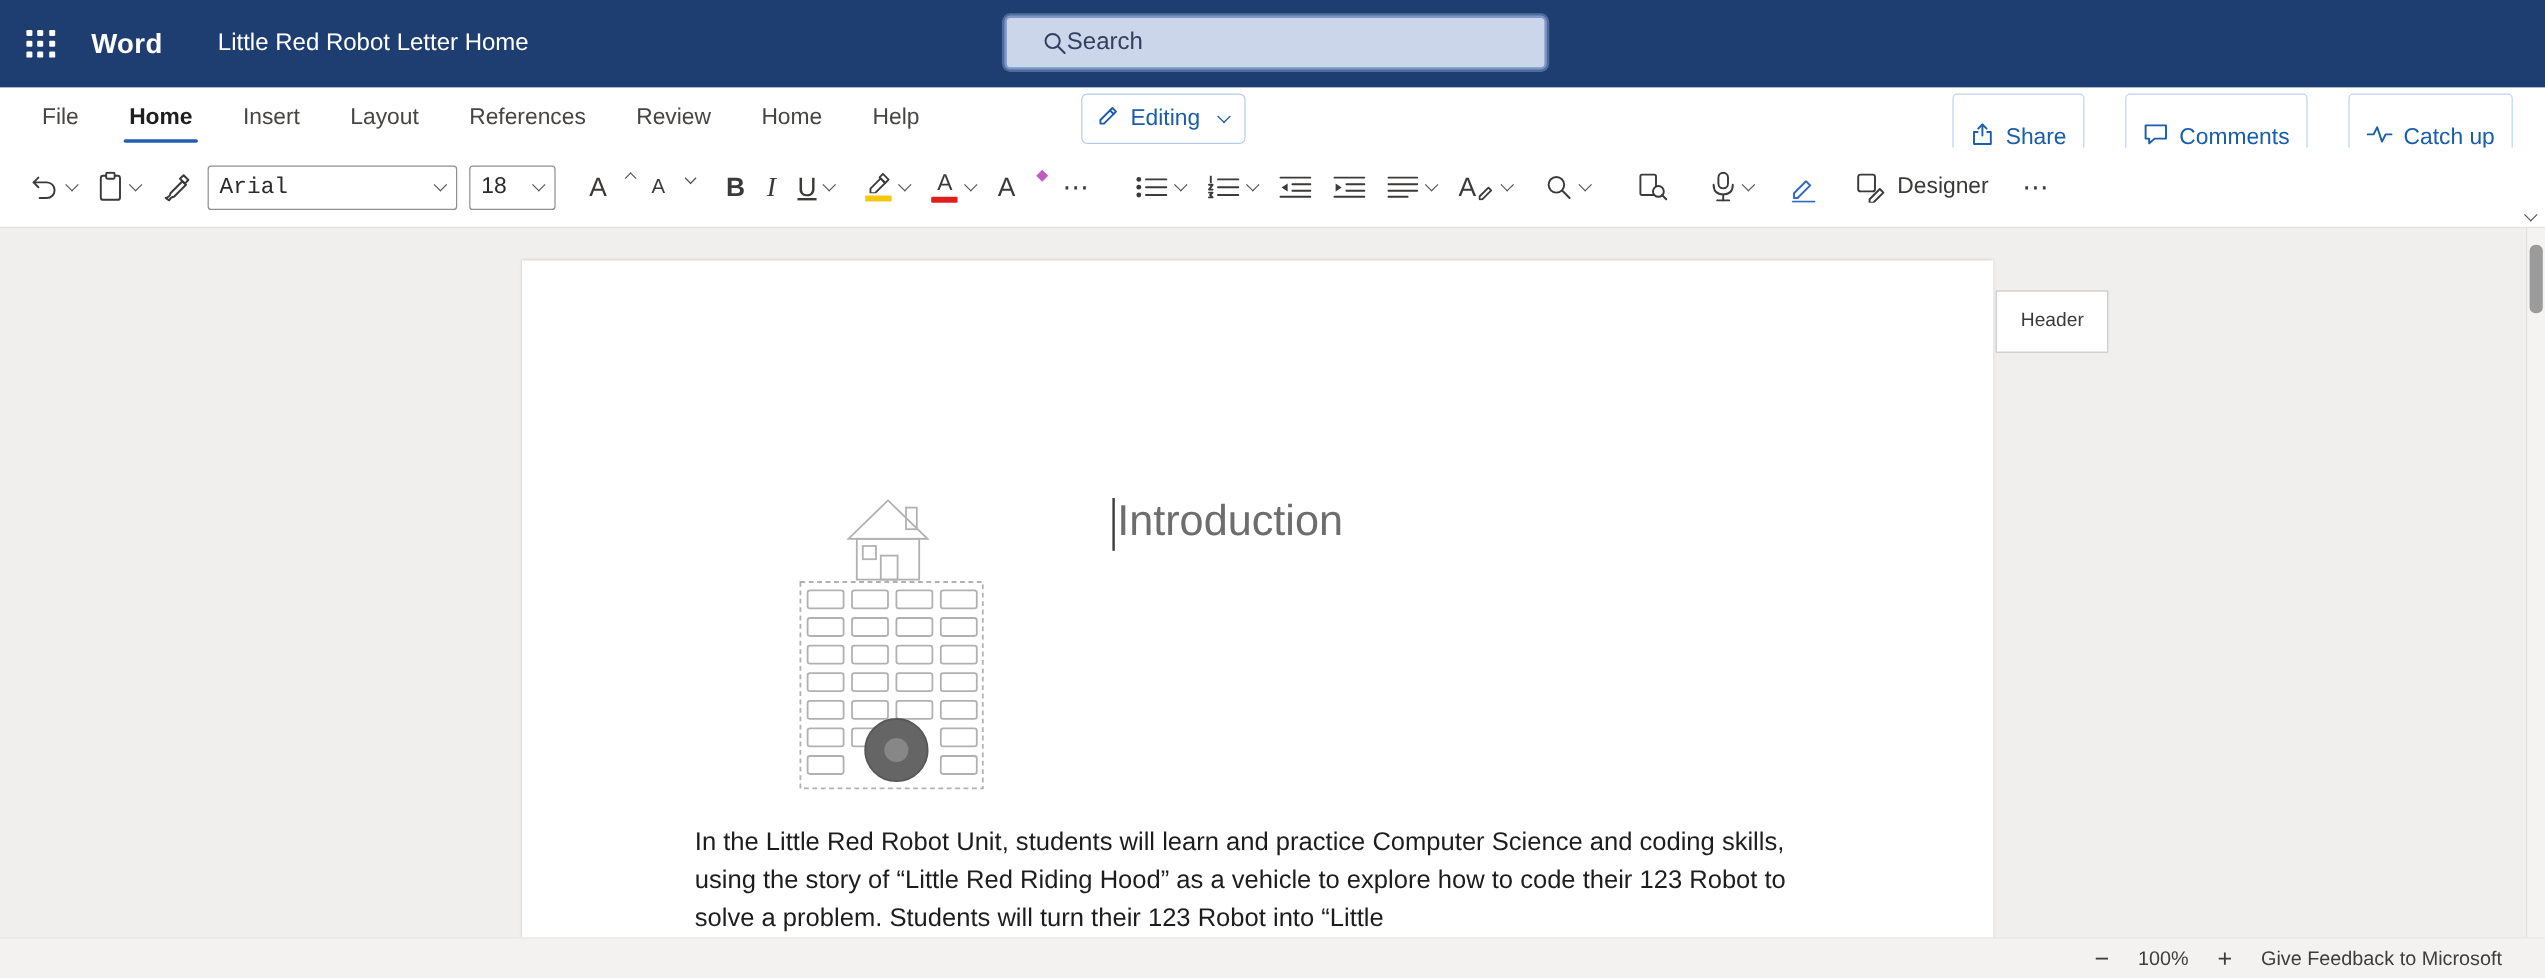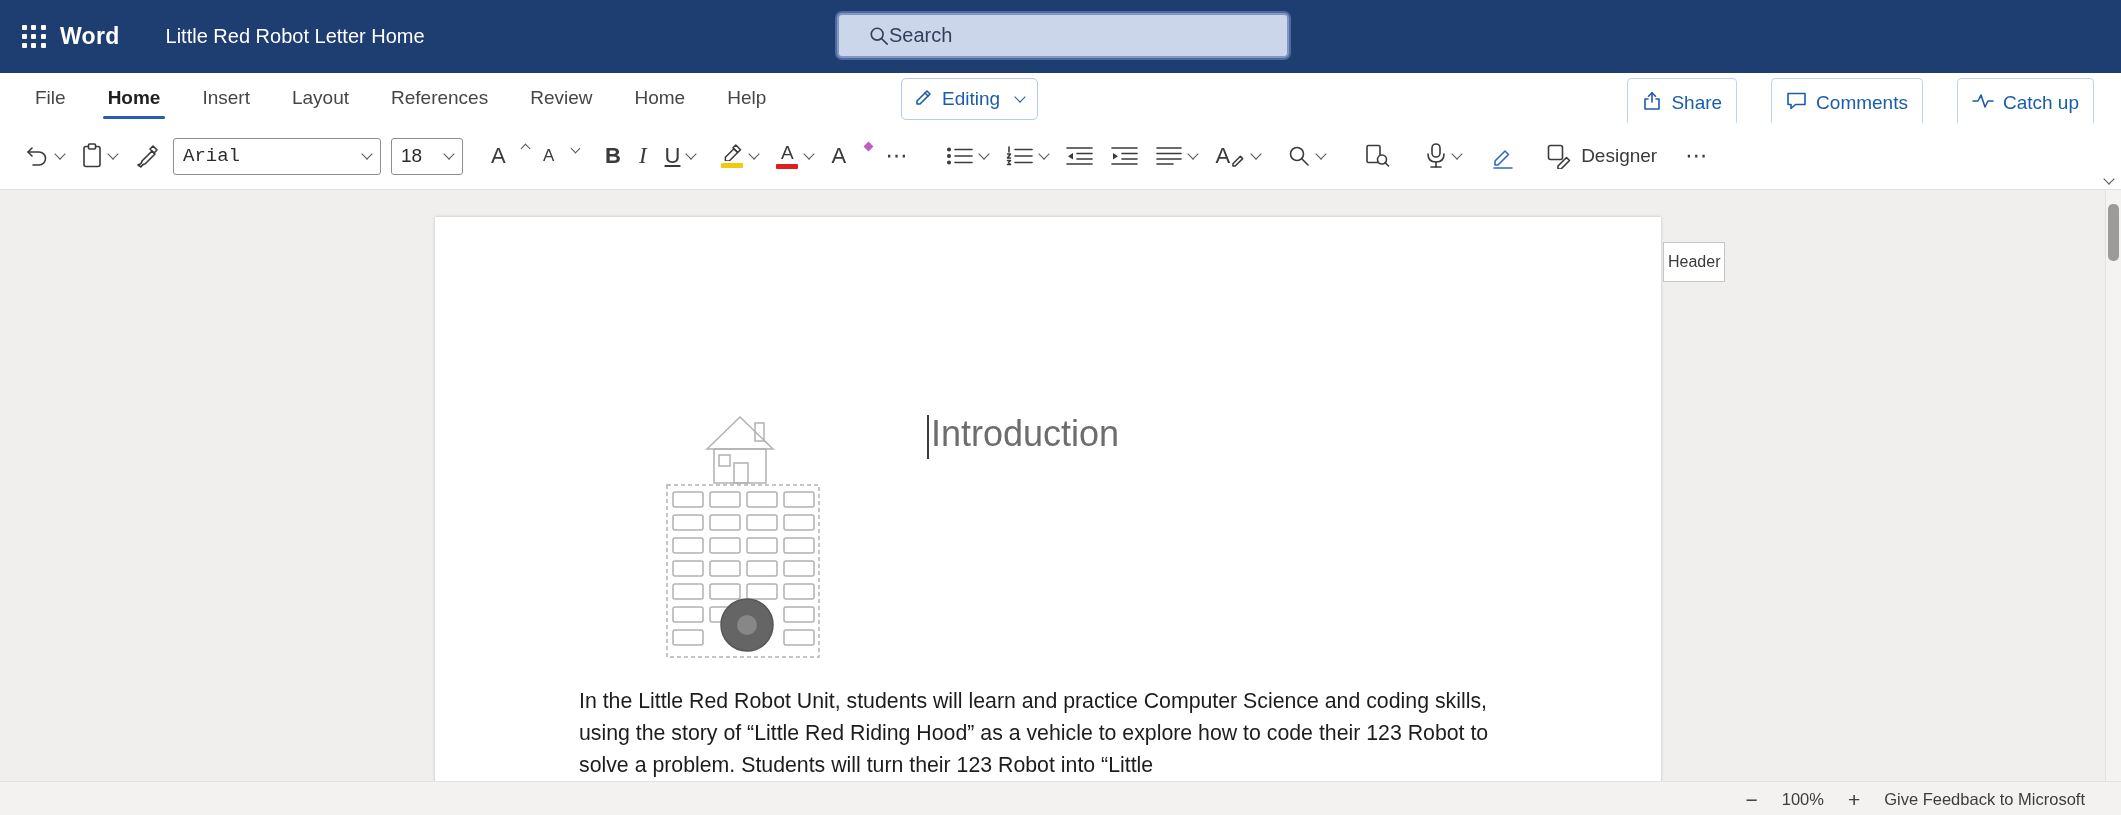--- a/index.html
+++ b/index.html
@@ -4,40 +4,40 @@
 <style>
   html,body{margin:0;padding:0;background:#fff;}
   .app{position:relative;width:2121px;height:815px;overflow:hidden;
        font-family:"Liberation Sans",sans-serif;background:#fff;}
 
   
   .topbar{height:73px;background:var(--topbar_blue,#1e3e71);display:flex;align-items:center;position:relative;}
   .waffle{width:28px;height:28px;margin-left:20px;display:grid;grid-template-columns:repeat(3,1fr);
           grid-template-rows:repeat(3,1fr);justify-items:center;align-items:center;cursor:pointer;}
   .waffle span{width:5px;height:5px;background:#fff;border-radius:1px;}
-  .app-name{color:#fff;font-size:23px;font-weight:700;margin-left:12px;letter-spacing:.3px;cursor:pointer;}
+  .app-name{color:#fff;font-size:23px;font-weight:700;margin-left:28px;letter-spacing:.3px;cursor:pointer;}
   .doc-title{color:#fff;font-size:20px;margin-left:46px;cursor:pointer;}
   .searchbox{position:absolute;left:837px;top:13px;width:452px;height:45px;box-sizing:border-box;
              background:#ccd6eb;border:2px solid #7e97c6;border-radius:5px;
              box-shadow:0 0 0 2px rgba(140,165,210,.45);display:flex;align-items:center;cursor:text;}
   .searchbox .sicon{margin-left:30px;display:flex;}
   .searchbox .stext{color:#32405e;font-size:20px;}
 
   
   .tabsrow{height:50px;background:#fff;position:relative;display:flex;}
   .tabs{display:flex;margin-left:14px;height:50px;}
   .tab{font-size:19px;color:#484644;padding:0 21px;line-height:50px;position:relative;cursor:pointer;white-space:nowrap;}
   .tab.active{color:#1f1f1f;font-weight:700;}
   .tab.active::after{content:"";position:absolute;left:16px;right:16px;bottom:4px;height:3px;
                      background:var(--accent_blue,#2160b4);border-radius:2px;}
   .editing-btn{position:absolute;left:901px;top:5px;height:40px;display:flex;align-items:center;gap:9px;
                padding:0 13px;border:1px solid #b3cbec;border-radius:5px;background:#fff;
                color:#1a5dab;font-size:19px;cursor:pointer;}
   .right-btns{position:absolute;right:27px;top:5px;display:flex;gap:34px;}
-  .pill-btn{height:40px;display:flex;align-items:center;gap:9px;padding:4px 14px;border:1px solid #bdd3f2;
+  .pill-btn{height:40px;display:flex;align-items:center;gap:9px;padding:16px 14px;border:1px solid #bdd3f2;
             border-radius:4px;background:#fff;color:#1a5dab;font-size:19px;cursor:pointer;white-space:nowrap;}
 
   
   .toolbar{height:66px;background:#fff;border-bottom:1px solid #e3e1df;display:flex;align-items:center;
            padding-left:14px;position:relative;color:#3b3a39;}
   .tb{display:flex;align-items:center;padding:0 9px;height:46px;border-radius:3px;cursor:pointer;position:relative;}
   .chev{width:7px;height:7px;border-right:1.6px solid #555;border-bottom:1.6px solid #555;
         transform:rotate(45deg);display:inline-block;margin-left:7px;margin-top:-5px;flex:none;}
   .chev.blue{border-color:#1a5dab;}
   .select{height:37px;box-sizing:border-box;border:1px solid #908e8c;border-radius:3px;display:flex;
@@ -60,21 +60,21 @@
   .collapse-chev{position:absolute;right:8px;bottom:6px;}
   svg.ic{stroke:#3b3a39;fill:none;stroke-width:1.6;stroke-linecap:round;stroke-linejoin:round;flex:none;}
   svg.ic .fillg{fill:#3b3a39;stroke:none;}
   svg.ic.blue{stroke:#2e6bc4;}
   svg.ic.acc{stroke:#1a5dab;}
 
   
   .canvas{position:relative;height:591px;background:#f0efee;overflow:hidden;}
   .page{position:absolute;left:435px;top:27px;width:1226px;height:620px;background:#fff;
         box-shadow:0 0 3px rgba(0,0,0,.20);cursor:text;}
-  .header-tab{position:absolute;left:1663px;top:52px;height:40px;box-sizing:border-box;padding:0 4px;
+  .header-tab{position:absolute;left:1663px;top:52px;height:52px;box-sizing:border-box;padding:0 20px;
               background:#fff;border:1px solid #c8c6c4;font-size:16px;color:#3b3a39;display:flex;
               align-items:center;cursor:pointer;}
   .doc-img{position:absolute;left:224px;top:190px;opacity:.8;}
   .doc-heading{position:absolute;left:492px;top:196px;font-size:36px;color:#6d6d6d;display:flex;align-items:flex-start;}
   .caret-line{width:2px;height:44px;background:#3c3c3c;margin-right:2px;margin-top:2px;}
   .doc-para{position:absolute;left:144px;top:468px;width:922px;font-size:21.3px;line-height:32px;color:#1d1d1d;}
   .scrollbar{position:absolute;right:0;top:0;width:15px;height:591px;background:#f4f3f2;border-left:1px solid #e3e1df;cursor:pointer;}
   .scroll-thumb{position:absolute;left:2px;top:14px;width:11px;height:57px;background:#9b9b9b;border-radius:5px;cursor:grab;}
 
   

